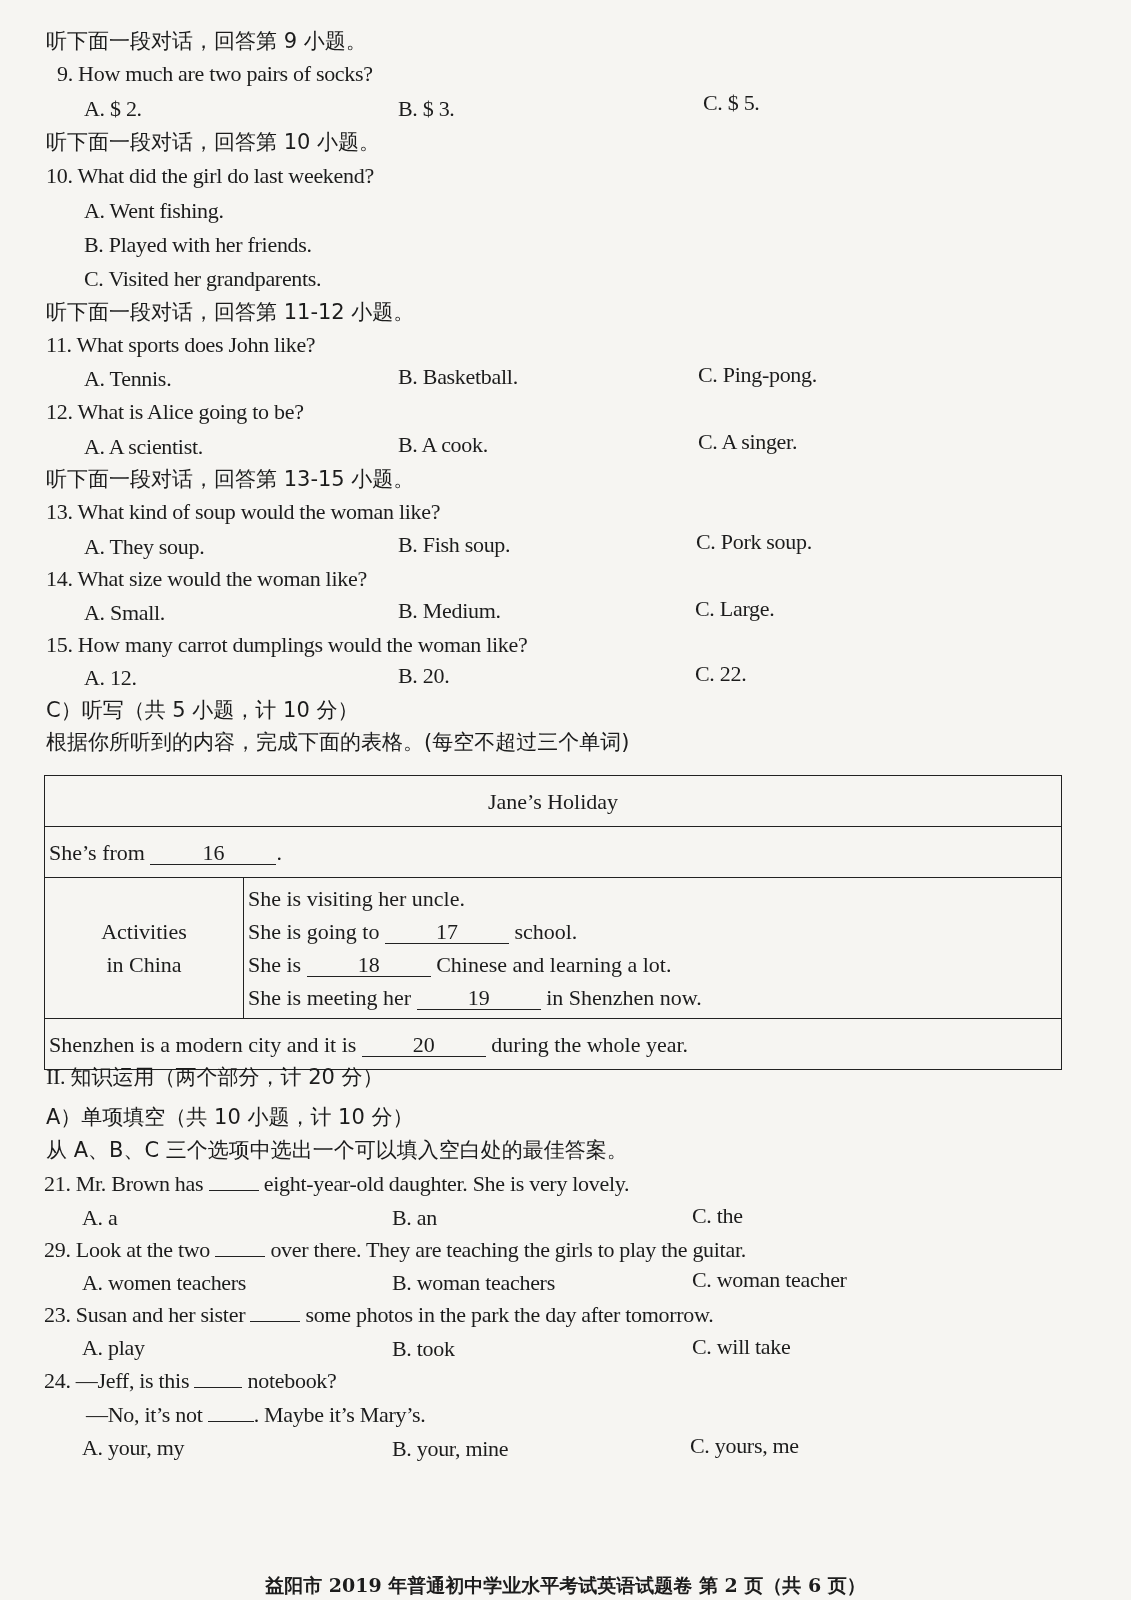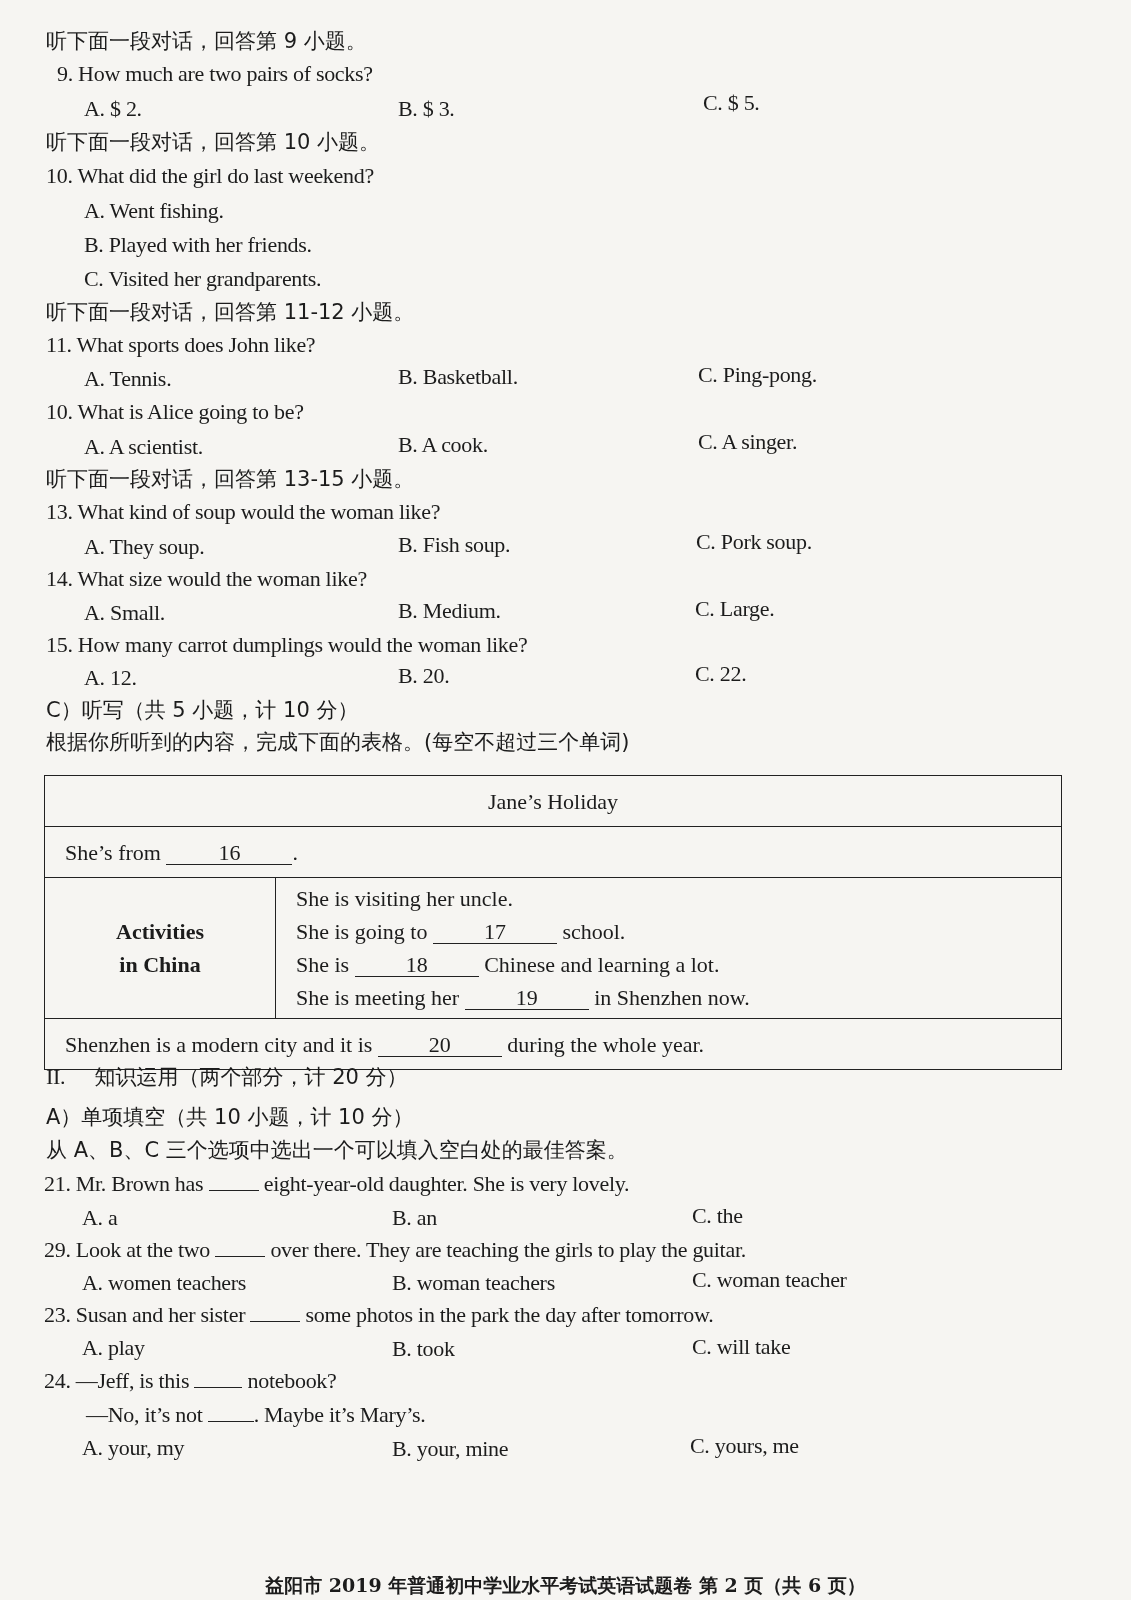--- a/index.html
+++ b/index.html
@@ -7,23 +7,23 @@
     width:1131px; height:1600px; background:#f6f5f2; position:relative; overflow:hidden;
     font-family: "Liberation Serif", "DejaVu Serif", serif; color:#1c1c1c;
   }
   .line { position:absolute; font-size:22px; line-height:28px; white-space:nowrap; letter-spacing:-0.3px;text-align:right; }
   .cn { font-family: "DejaVu Sans", sans-serif; font-size:21px; letter-spacing:0; }
   .blank { display:inline-block; border-bottom:1.5px solid #222; text-align:center; line-height:22px; }
   table.holiday {
     position:absolute; left:44px; top:775px; width:1018px; border-collapse:collapse;
     font-size:22px; line-height:33px;
   }
-  table.holiday td { border:1.5px solid #222; padding:4px 20px; vertical-align:middle; }
+  table.holiday td { border:1.5px solid #222; padding:4px 4px; vertical-align:middle; }
   .title-cell { text-align:center; height:42px; }
-  .act-label { width:190px; text-align:center; line-height:33px;font-weight:bold; }
+  .act-label { width:190px; text-align:center; line-height:33px; }
   .footer { position:absolute; left:0; width:1131px; top:1573px; text-align:center; font-family:"DejaVu Serif", serif; font-weight:bold; font-size:19px; }
 </style>
 </head>
 <body>
 
 <div class="line cn" style="left:46px;top:27px">听下面一段对话，回答第 9 小题。</div>
 <div class="line" style="left:57px;top:60px">9. How much are two pairs of socks?</div>
 <div class="line" style="left:84px;top:95px">A. $ 2.</div>
 <div class="line" style="left:398px;top:95px">B. $ 3.</div>
 <div class="line" style="left:703px;top:89px">C. $ 5.</div>
@@ -32,21 +32,21 @@
 <div class="line" style="left:46px;top:162px">10. What did the girl do last weekend?</div>
 <div class="line" style="left:84px;top:197px">A. Went fishing.</div>
 <div class="line" style="left:84px;top:231px">B. Played with her friends.</div>
 <div class="line" style="left:84px;top:265px">C. Visited her grandparents.</div>
 
 <div class="line cn" style="left:46px;top:298px">听下面一段对话，回答第 11-12 小题。</div>
 <div class="line" style="left:46px;top:331px">11. What sports does John like?</div>
 <div class="line" style="left:84px;top:365px">A. Tennis.</div>
 <div class="line" style="left:398px;top:363px">B. Basketball.</div>
 <div class="line" style="left:698px;top:361px">C. Ping-pong.</div>
-<div class="line" style="left:46px;top:398px">10. What is Alice going to be?</div>
+<div class="line" style="left:46px;top:398px">12. What is Alice going to be?</div>
 <div class="line" style="left:84px;top:433px">A. A scientist.</div>
 <div class="line" style="left:398px;top:431px">B. A cook.</div>
 <div class="line" style="left:698px;top:428px">C. A singer.</div>
 
 <div class="line cn" style="left:46px;top:465px">听下面一段对话，回答第 13-15 小题。</div>
 <div class="line" style="left:46px;top:498px">13. What kind of soup would the woman like?</div>
 <div class="line" style="left:84px;top:533px">A. They soup.</div>
 <div class="line" style="left:398px;top:531px">B. Fish soup.</div>
 <div class="line" style="left:696px;top:528px">C. Pork soup.</div>
 <div class="line" style="left:46px;top:565px">14. What size would the woman like?</div>
@@ -101,21 +101,21 @@
       <span>Shenzhen is a modern city and it is</span>
       <span class="blank" style="width:124px">20</span>
       <span>during the whole year.</span>
     </td>
   </tr>
 </tbody>
   </table>
 
 <div class="line" style="left:46px;top:1063px">
   <span style="font-weight:normal">II.</span>
-  <span class="cn" style="margin-left:24px">知识运用（两个部分，计 20 分）</span>
+  <span class="cn" style="margin-left:0">知识运用（两个部分，计 20 分）</span>
 </div>
 <div class="line cn" style="left:46px;top:1103px">A）单项填空（共 10 小题，计 10 分）</div>
 <div class="line cn" style="left:46px;top:1136px">从 A、B、C 三个选项中选出一个可以填入空白处的最佳答案。</div>
 
 <div class="line" style="left:44px;top:1170px">
   <span>21. Mr. Brown has</span>
   <span class="blank" style="width:50px"></span>
   <span>eight-year-old daughter. She is very lovely.</span>
 </div>
 <div class="line" style="left:82px;top:1204px">A. a</div>

